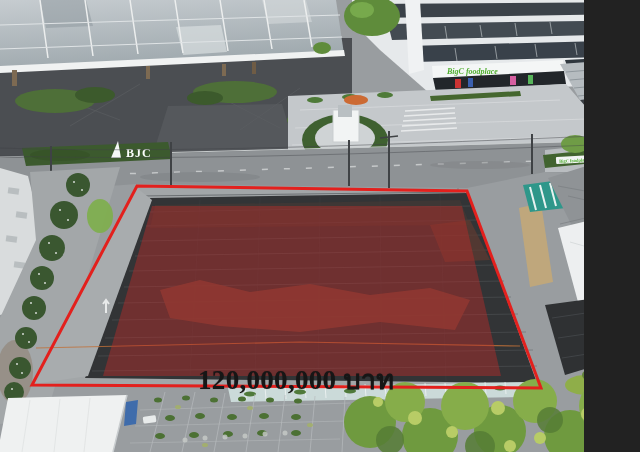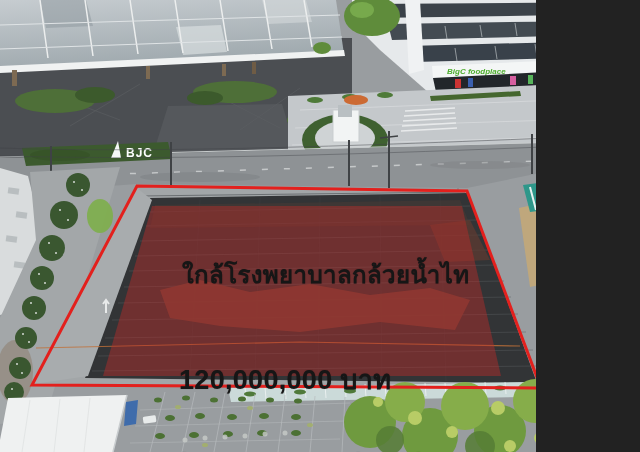--- a/index.html
+++ b/index.html
@@ -1,19 +1,20 @@
 <!DOCTYPE html>
 <html><head>
 <meta charset="utf-8">
 <style>
   html,body{margin:0;padding:0;background:#222;}
   .stage{
-    position:relative;width:536px;height:452px;overflow:hidden;
-    font-family:Liberation Sans, sans-serif;
+    position:relative;width:584px;height:452px;overflow:hidden;
+    font-family:Liberation Serif, serif;
     background:#999da0;
+    text-align:center;
   }
   .stage svg{position:absolute;left:0;top:0;display:block;}
   .listing-text{
     position:absolute;left:182px;top:211px;
     color:#161616;font-weight:800;font-size:24px;line-height:25.5px;
     letter-spacing:.4px;white-space:pre;text-shadow:0 0 1px rgba(0,0,0,.35);
   }
   .price-text{
     position:absolute;left:177px;top:312px;
     color:#161616;font-weight:800;font-size:27px;line-height:27.5px;
@@ -321,20 +322,19 @@
       <circle cx="378" cy="402" r="5"></circle>
           <circle cx="510" cy="446" r="6"></circle>
     </g>
   </g>
 
   <polygon points="152,206 462,206 501,376 103,376" fill="rgba(196,44,40,0.42)"></polygon>
   <polygon points="137,186 467,191 541,388 32,385" fill="none" stroke-width="3" stroke-linejoin="miter" stroke="#e3201d"></polygon>
 </svg>
 
 <div class="listing-text">
-  <div>ใกล้โรงพยาบาลกล้วยน้ำไท</div>
 </div>
 <div class="price-text">
   <div class="price-line1">120,000,000 บาท</div>
   <div>(568,720  บาท/ตร.ว)</div>
 </div>
 
 </div>
 
 </body></html>

